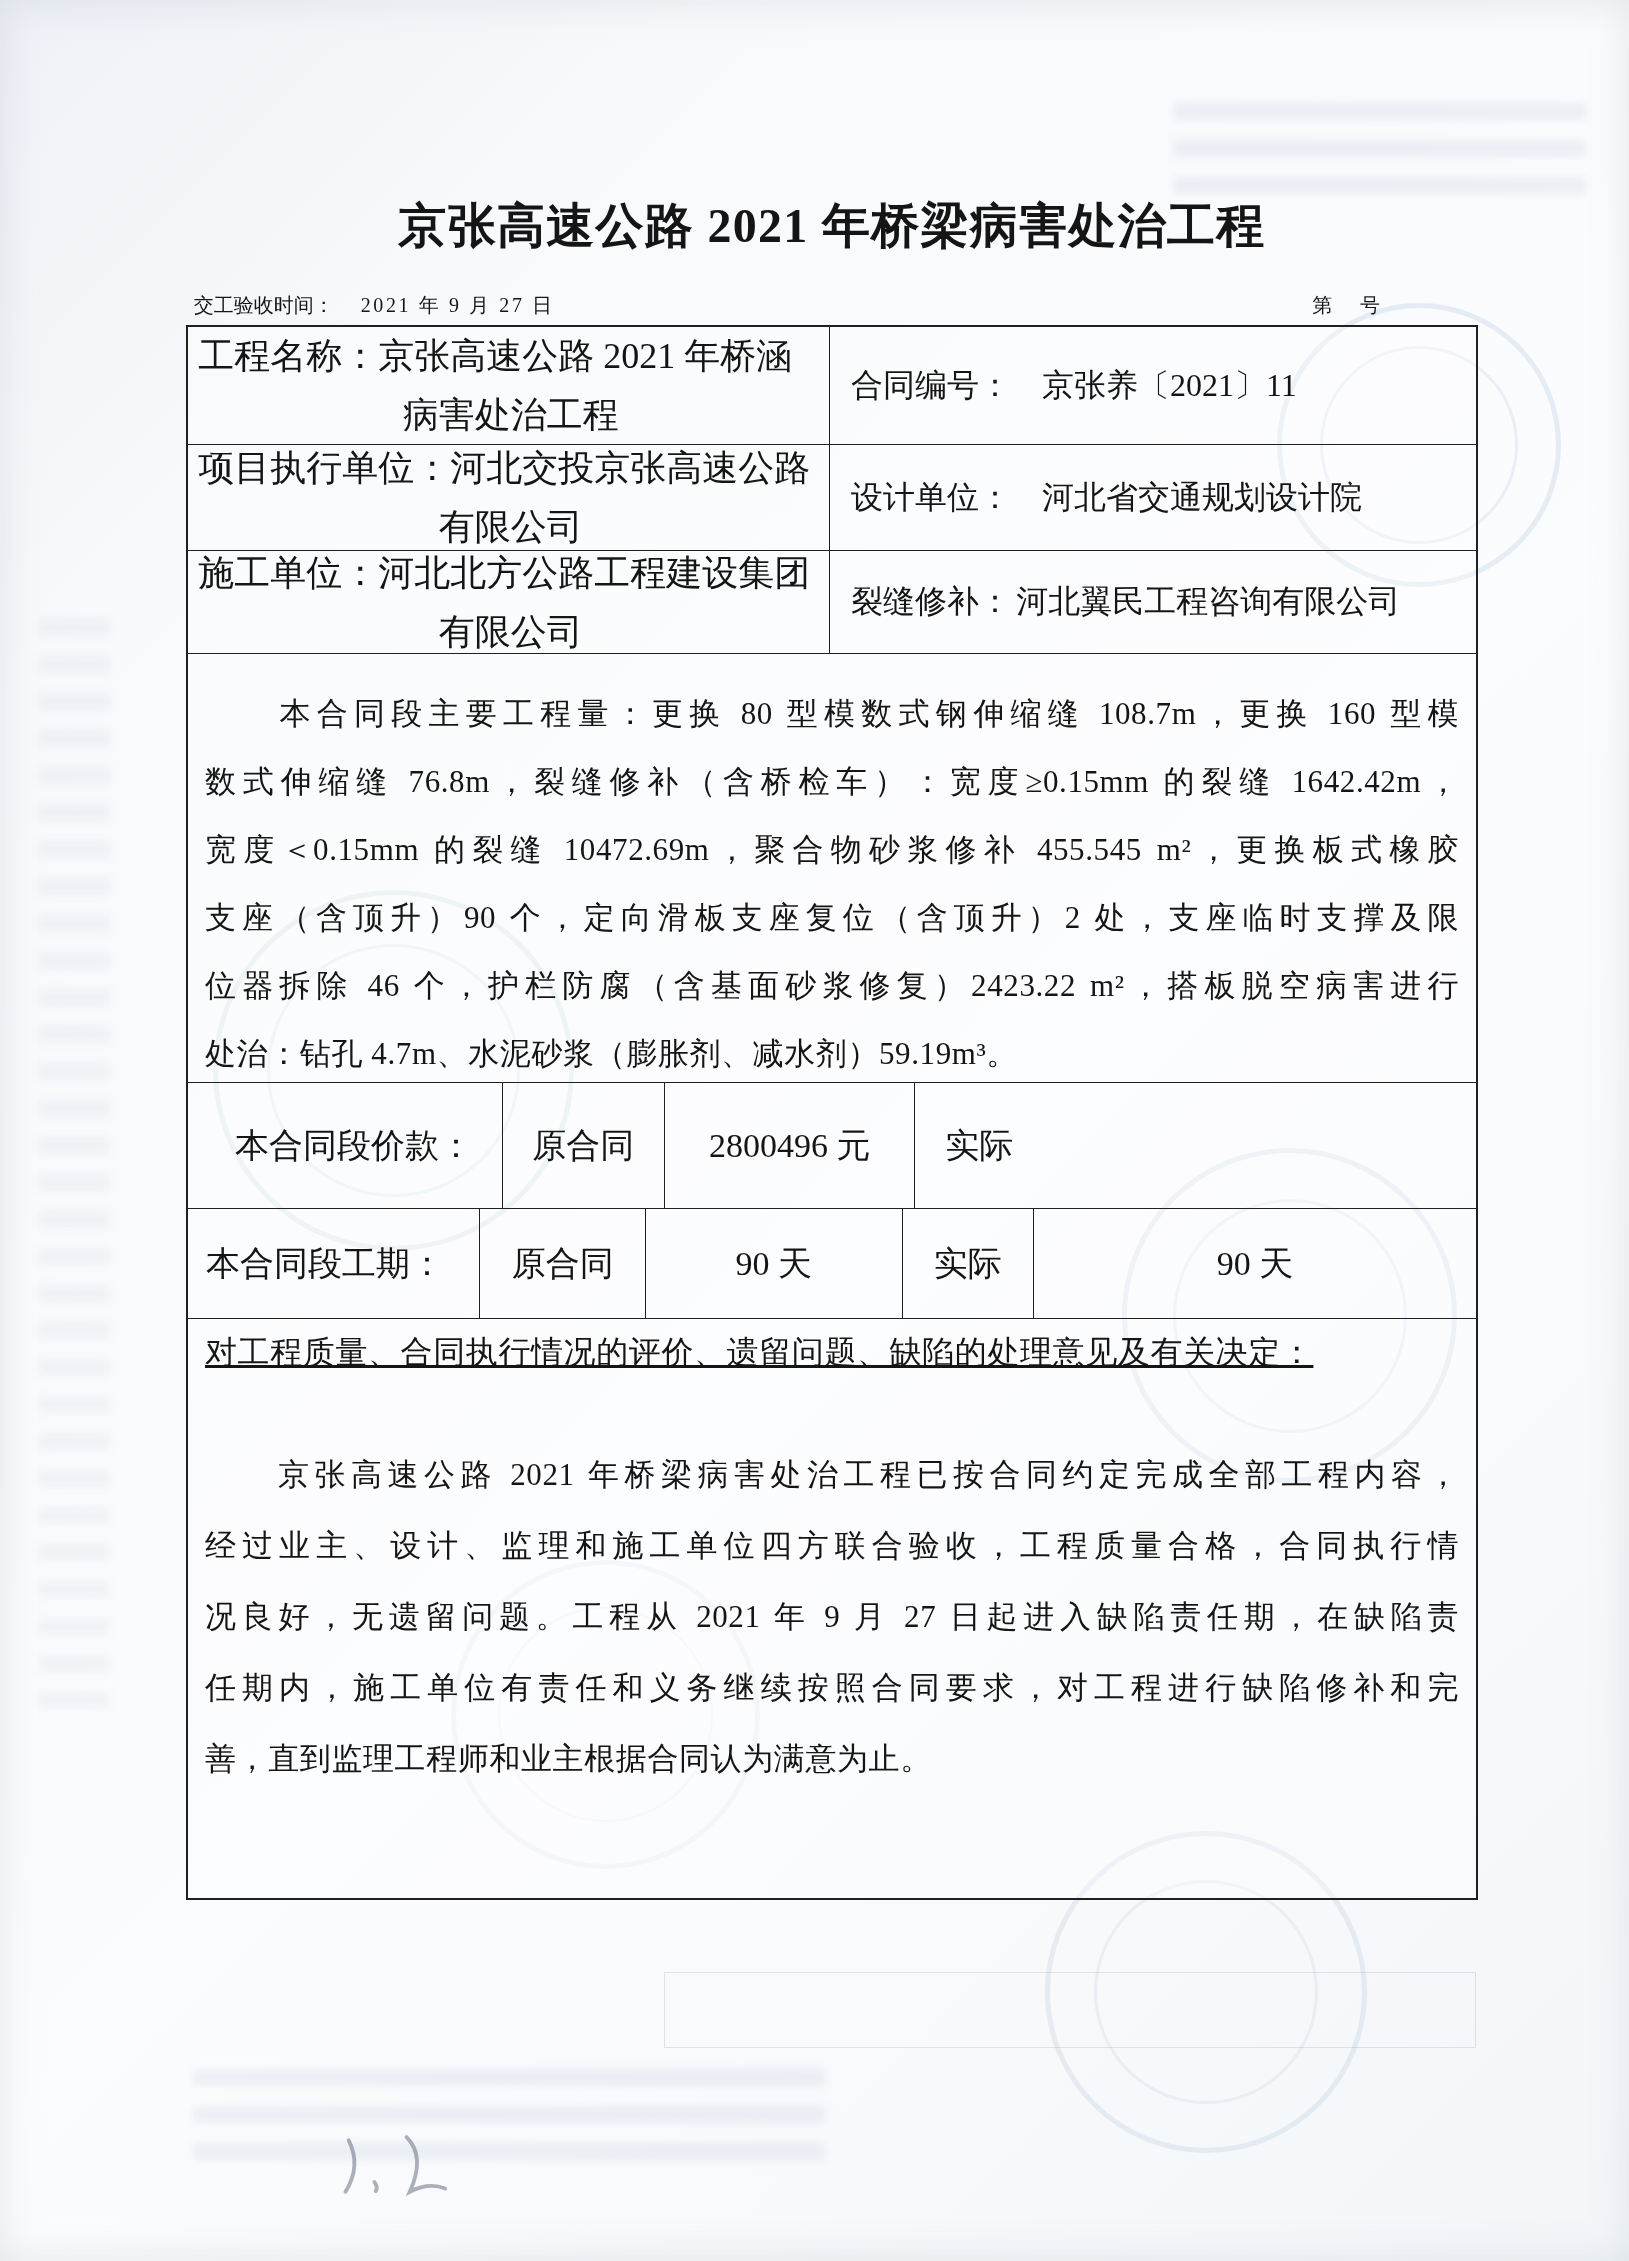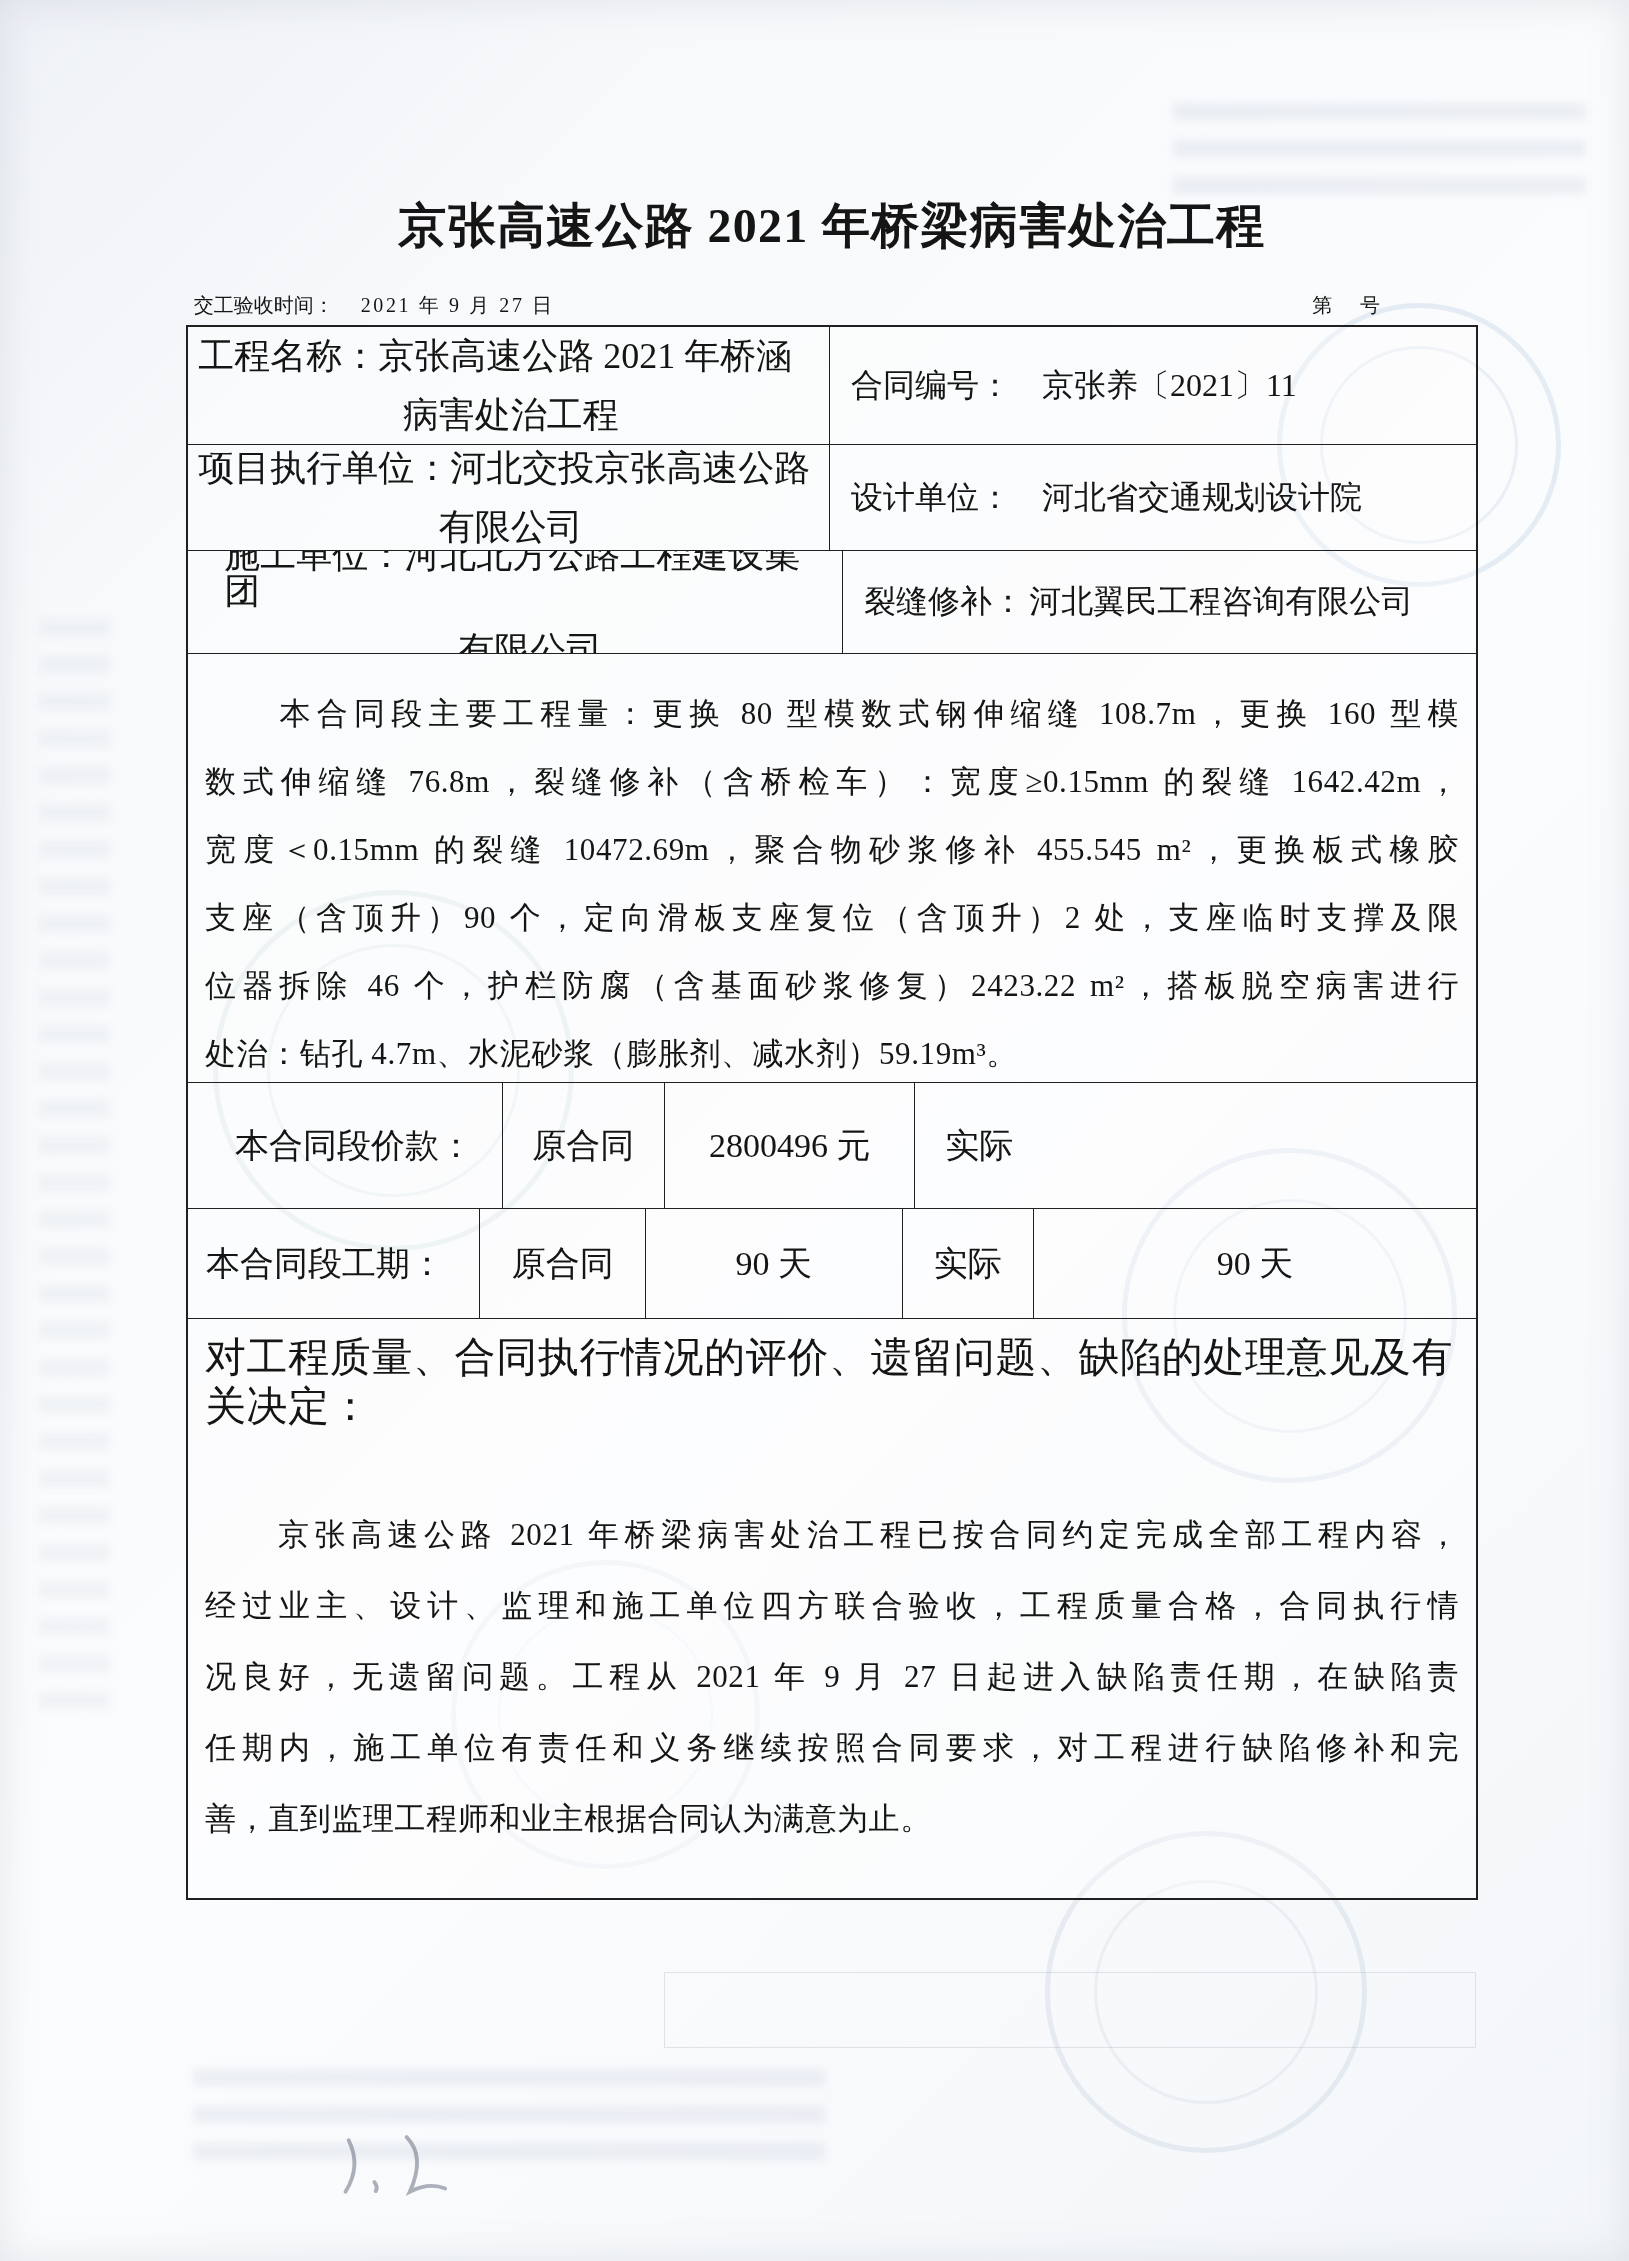--- a/index.html
+++ b/index.html
@@ -27,36 +27,36 @@
   .trow:first-child { border-top:none; }
   .cell { overflow:hidden; }
   .left-cell { width:49.8%; font-size:36px; display:flex; flex-direction:column;
                justify-content:center; padding:5.2px 6.4px 5.2px 10.3px; }
   .right-cell { width:50.2%; border-left:1.9px solid #202020; font-size:32px;
                 display:flex; align-items:center; padding-left:20.6px; }
   .cl1 { text-align:left; line-height:1.0; }
   .cl2 { text-align:center; line-height:1.0; margin-top:23px; }
   .rv { margin-left:31px; }
   .rv-tight { margin-left:5.2px; }
-  .r1 { height:117px; } .r2 { height:106px; } .r3 { height:103px;padding-left:26px; }
+  .r1 { height:117px; } .r2 { height:106px; } .r3 { height:103px; }
 
   .quantities { height:429px; display:block; padding:26px 17px 0 17px; }
   .qline, .eline { font-size:31px; line-height:68px; text-align:justify;
                    text-align-last:justify; letter-spacing:0.6px; }
   .qline.last, .eline.last { text-align-last:left; }
 
   .r-money { height:126px;padding-left:29px; } .r-days { height:110px; }
   .mcell { display:flex; align-items:center; justify-content:center;
            font-size:34px; border-left:1.9px solid #202020; }
   .mcell.first { border-left:none; justify-content:flex-start; padding-left:18px; }
   .c1 { width:22.6%; } .c2 { width:12.9%; } .c3 { width:19.9%; }
   .c4 { width:10.2%; } .c5 { width:34.4%; }
 
   .evaluation { height:580px; display:block; padding:14px 17px 0 17px; }
-  .eval-heading { font-size:41px; line-height:1.2; letter-spacing:0.6px; }
+  .eval-heading { font-size:32px; line-height:1.2; letter-spacing:0.6px;text-decoration:underline; }
   .eval-body { margin-top:68px; }
   .eline { line-height:71px; }
 
   
   .stamp { position:absolute; border-radius:50%; pointer-events:none; }
   .stamp .inner { position:absolute; left:14%; top:14%; width:72%; height:72%;
                   border-radius:50%; border:3.2px solid inherit; }
   .s1 { left:1277px; top:303px;  width:284px; height:284px; border:5.2px solid rgba(130,165,205,.18); }
   .s1 .inner { border:3.2px solid rgba(130,165,205,.14); }
   .s2 { left:213px;  top:890px; width:361px; height:361px; border:5.8px solid rgba(125,175,170,.16); }

